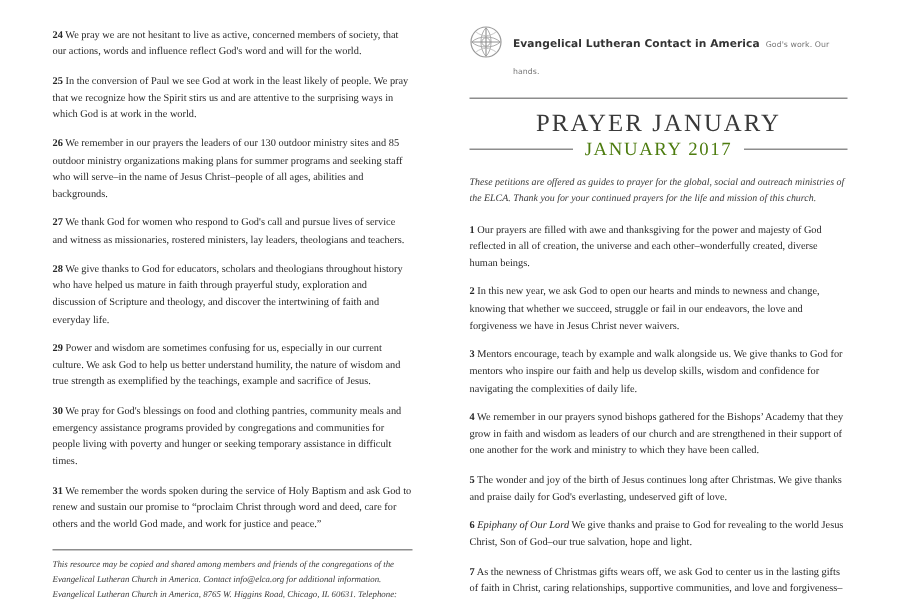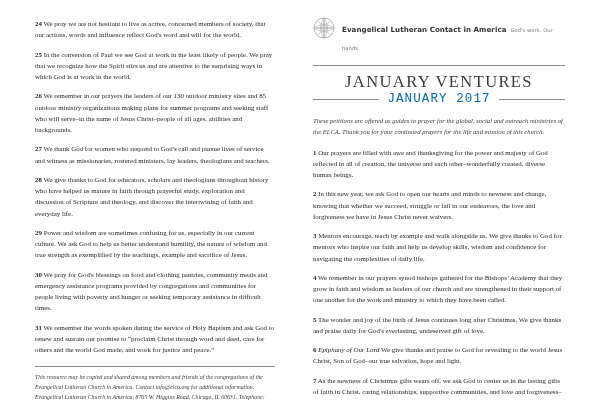--- a/index.html
+++ b/index.html
@@ -85,24 +85,24 @@
     align-items: center;
     gap: 8px;
     margin-top: 2px;
   }
   .masthead-sub-row .dash {
     flex: 1 1 auto;
     border-top: 1px solid #8d8d8d;
     height: 0;
   }
   .masthead-sub {
-    font-family: Liberation Mono, monospace;
+    font-family: Liberation Serif, serif;
     font-size: 12.5px;
     letter-spacing: 1.1px;
-    color: #0369a1;
+    color: #4d7c0f;
     white-space: nowrap;
   }
 
   
   .intro {
     font-style: italic;
     font-size: 6.6px;
     line-height: 1.62;
     color: #3a3a3a;
     margin-top: 10px;
@@ -172,21 +172,21 @@
         </svg>
       </span>
       <span class="brand-text">
         <span class="brand-name">Evangelical Lutheran Contact in America</span>
         <span class="brand-tagline">God's work. Our hands.</span>
       </span>
     </div>
 
     <div class="rule-top"></div>
 
-    <div class="masthead-title">JANUARY VENTURES</div>
+    <div class="masthead-title">PRAYER JANUARY</div>
 
     <div class="masthead-sub-row">
       <span class="dash"></span>
       <span class="masthead-sub">JANUARY 2017</span>
       <span class="dash"></span>
     </div>
 
     <div class="intro">These petitions are offered as guides to prayer for the global, social and outreach ministries of the ELCA. Thank you for your continued prayers for the life and mission of this church.</div>
 
     <div id="right-entries">

